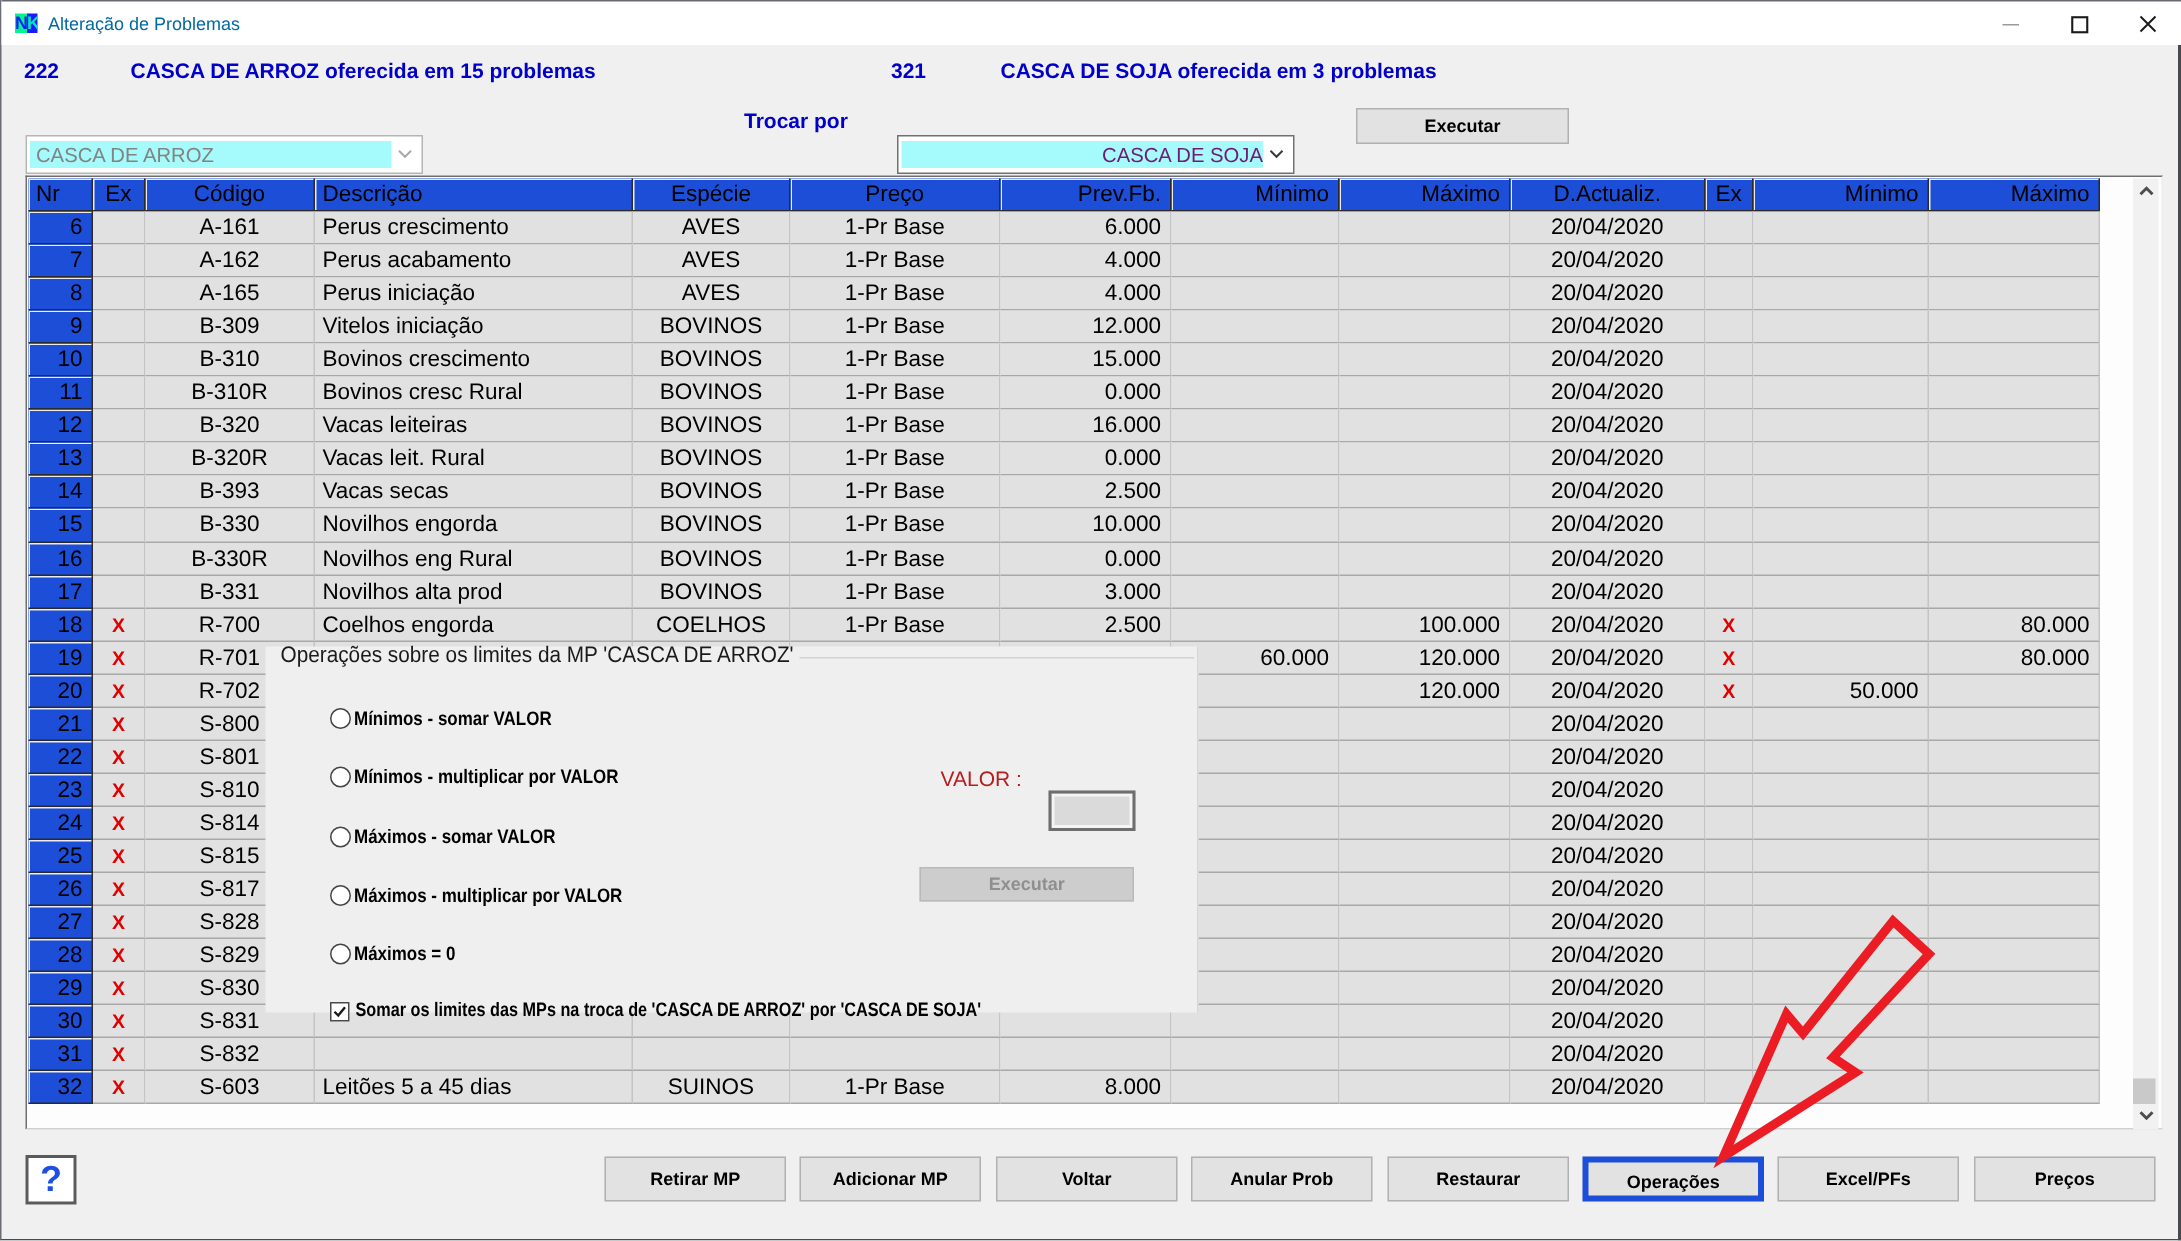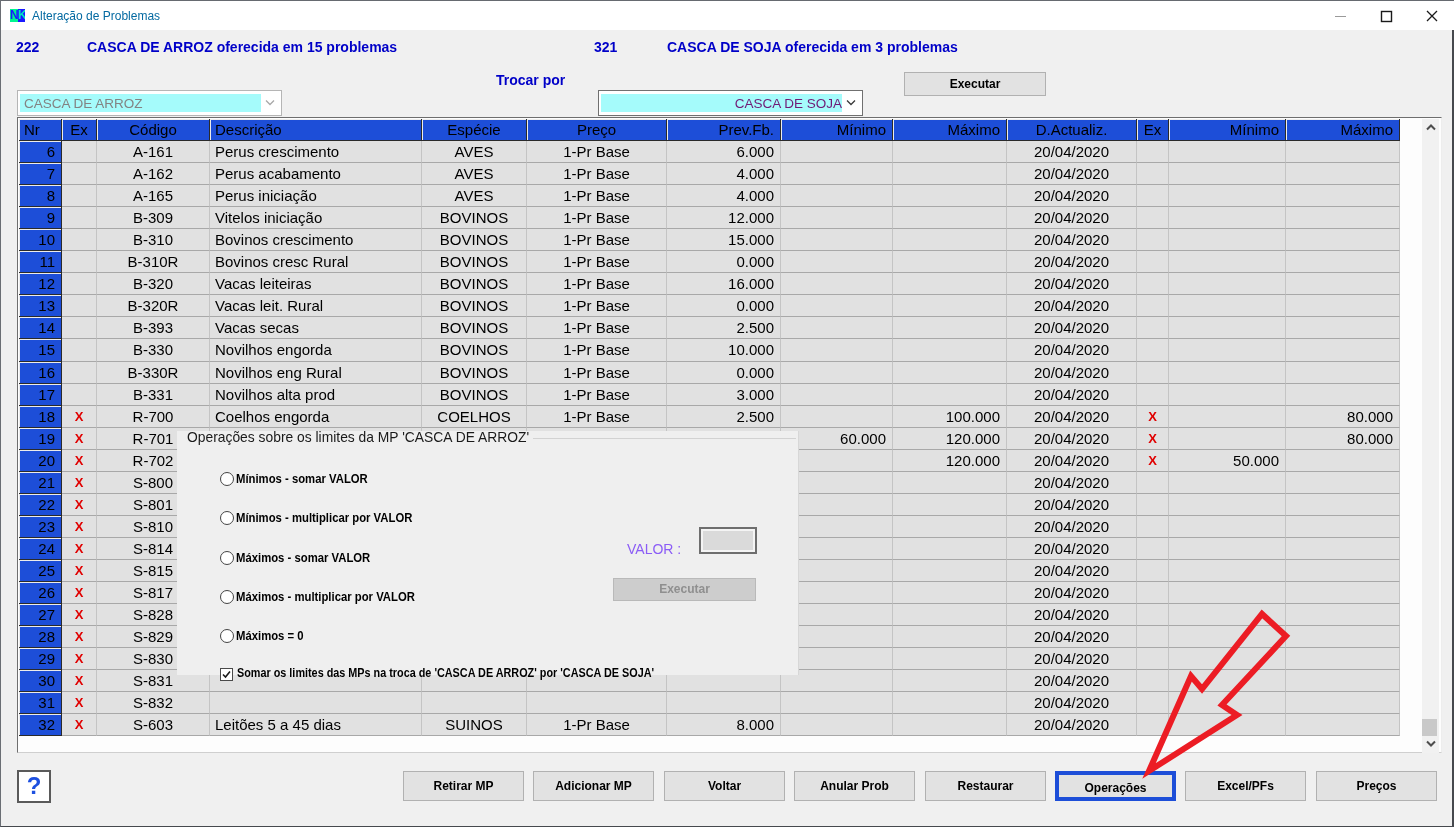--- a/index.html
+++ b/index.html
@@ -38,21 +38,21 @@
 .xm { color:#e00000; font-weight:bold; font-size:13px !important; }
 
 #vsb { position:absolute; left:1404px; top:1px; width:17px; height:634px; background:#f1f1f1; }
 
 #dlg { position:absolute; left:176px; top:431px; width:622px; height:244px; background:#efefef; z-index:5;
   border-right:1px solid #d7d7d7; }
 #dlgtitle { position:absolute; left:10px; top:-3px; font-size:15px; color:#1a1a1a; transform:scaleX(0.923); transform-origin:left top; white-space:pre; }
 #dlgline { position:absolute; left:356px; top:7px; right:2px; height:1px; background:#d2d2d2; }
 .radio { position:absolute; left:43px; width:14px; height:14px; border:1.5px solid #444444; border-radius:50%; background:#fff; }
 .rlabel { position:absolute; left:59px; font-size:13px; font-weight:bold; color:#000; transform:scaleX(0.87); transform-origin:left top; white-space:pre; }
-#valor { position:absolute; left:450px; top:110px; font-size:14px; color:#8b5cf6; }
+#valor { position:absolute; left:450px; top:80px; font-size:14px; color:#b91c1c; }
 #vinput { position:absolute; left:522px; top:96px; width:58px; height:27px; background:#dadada; border:2px solid #6e6e6e; box-shadow:inset 0 0 0 2px #f4f4f4; }
 #dexec { position:absolute; left:436px; top:147px; width:143px; height:23px; background:#cdcdcd; border:1px solid #b9b9b9;
   color:#8f8f8f; font-weight:bold; font-size:12px; text-align:center; line-height:21px; }
 #chk { position:absolute; left:43px; top:237px; width:13px; height:13px; background:#fff; border:1px solid #4a4a4a; }
 #chklabel { position:absolute; left:60px; top:234px; font-size:13px; font-weight:bold; transform:scaleX(0.833); transform-origin:left top; white-space:pre; }
 
 #helpbtn { position:absolute; left:16px; top:770px; width:34px; height:33px; background:#fff; border:2px solid #5a5a5a; }
 </style></head>
 <body>
 <div id="page">

